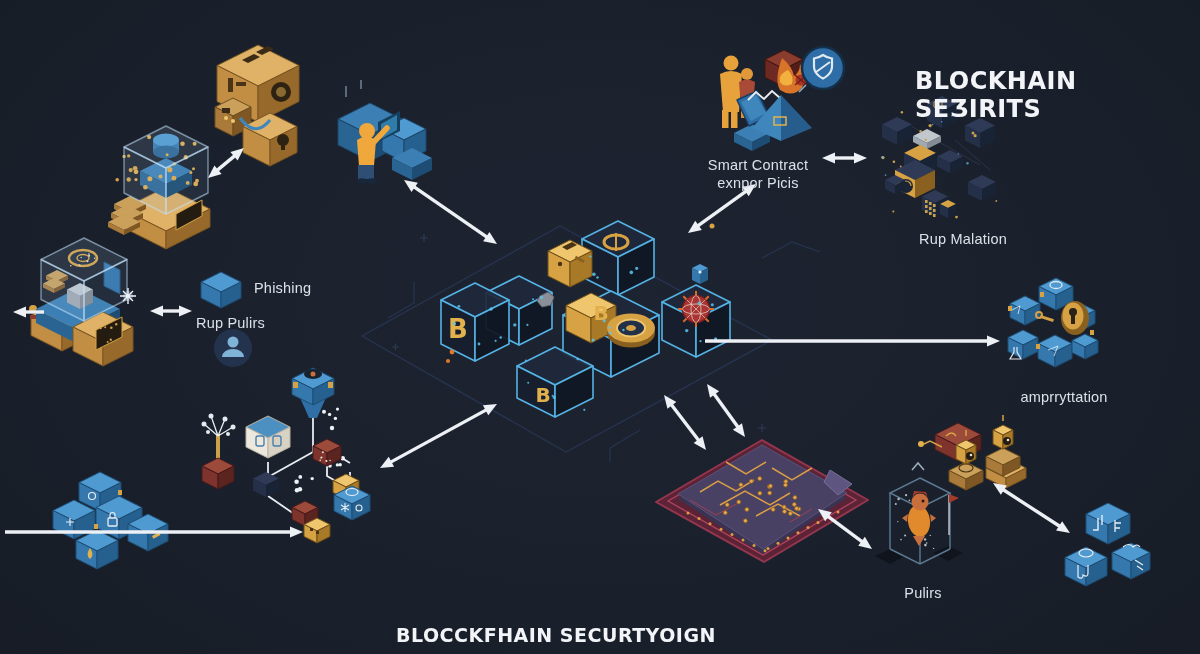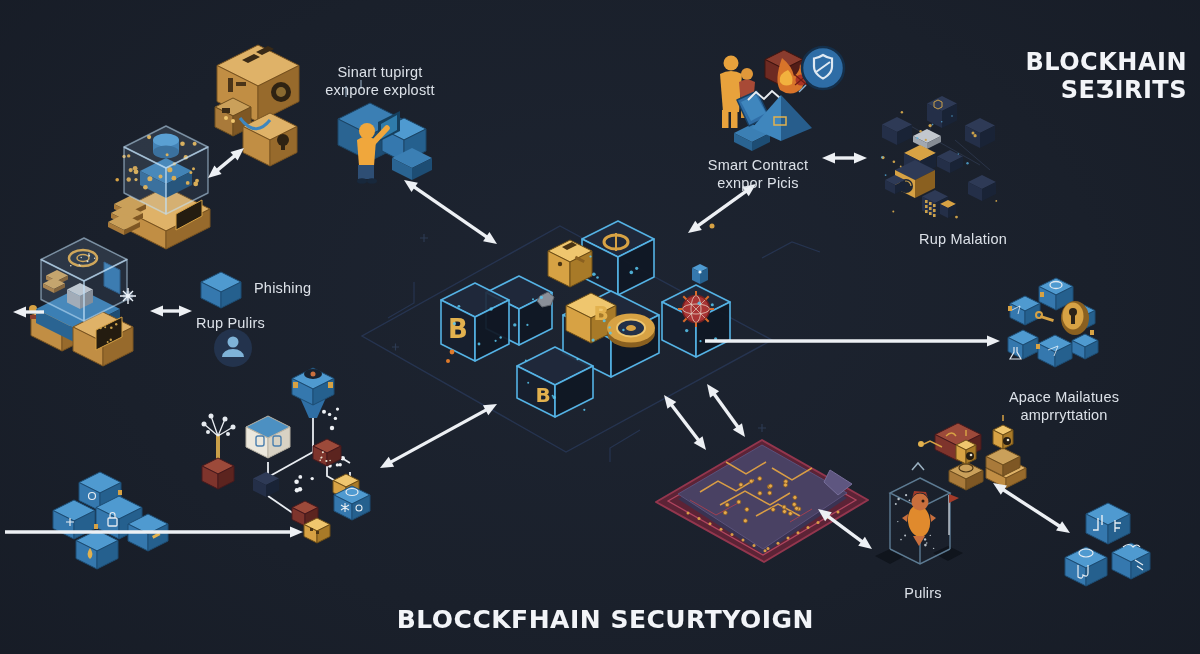--- a/index.html
+++ b/index.html
@@ -2,24 +2,24 @@
 <html><head>
 <meta charset="utf-8">
 <style>
   html,body{margin:0;padding:0;background:#10141d;}
   #canvas{position:relative;width:1200px;height:654px;overflow:hidden;
     background:radial-gradient(900px 600px at 50% 45%, #1d2431 0%, #1a202b 55%, #161b25 100%);
     font-family:"Liberation Sans",sans-serif;}
   #art{position:absolute;left:0;top:0;}
   .lbl{position:absolute;color:#dce1e8;font-size:14.5px;line-height:1.25;letter-spacing:.2px;}
   .c{text-align:center;}
-  .title{position:absolute;font-weight:bold;color:#f2f4f8;text-align:right;
-    font-family:"DejaVu Sans","Liberation Sans",sans-serif;}
+  .title{position:absolute;font-weight:bold;color:#f2f4f8;text-align:left;
+    font-family:"DejaVu Sans","Liberation Sans",sans-serif;margin-top:19px;}
   .t-tr{left:915px;top:48px;width:272px;font-size:24px;letter-spacing:.5px;}
-  .t-bc{left:396px;top:605px;width:418px;font-size:25px;letter-spacing:.5px;}
+  .t-bc{left:396px;top:605px;width:418px;font-size:19px;letter-spacing:.5px;}
 </style>
 </head>
 <body>
 
 <div id="canvas">
   <svg id="art" width="1200" height="654" viewBox="0 0 1200 654">
       <g>
 <polygon points="560,226 772,340 566,452 362,336" fill="none" stroke="#263450" stroke-width="1.4"></polygon>
 <polyline points="388,318 414,303 414,282" stroke="#263450" stroke-width="1.2" fill="none"></polyline>
 <polyline points="640,430 610,448 610,462" stroke="#263450" stroke-width="1.2" fill="none"></polyline>
@@ -670,31 +670,26 @@
         <polygon points="497,404 488.28227060897336,415.1517350338335 482.90736227636717,405.32573073828786" fill="#edf0f4"></polygon>
         <polygon points="380,468 394.09263772363283,466.67426926171214 388.71772939102664,456.8482649661665" fill="#edf0f4"></polygon>
         <line x1="5" y1="532" x2="293.9" y2="532" stroke="#edf0f4" stroke-width="3.4"></line>
         <polygon points="303,532 290,537.6 290,526.4" fill="#edf0f4"></polygon>
         <line x1="1000.6321006761448" y1="487.9559095299642" x2="1062.3678993238552" y2="528.0440904700358" stroke="#edf0f4" stroke-width="3.4"></line>
         <polygon points="1070,533 1056.047208554101,530.6168065820743 1062.1467895140568,521.2234519037422" fill="#edf0f4"></polygon>
         <polygon points="993,483 1000.8532104859432,494.7765480962577 1006.952791445899,485.3831934179256" fill="#edf0f4"></polygon>
       </g>
     </svg>
 
-  <div class="lbl c" style="left:295px;top:63px;width:170px">
-    <div>Sinart tupirgt</div>
-    <div>exnpore explostt</div>
-  </div>
   <div class="lbl c" style="left:672px;top:156px;width:172px">
     <div>Smart Contract</div>
     <div>exnpor Picis</div>
   </div>
   <div class="lbl c" style="left:890px;top:230px;width:146px">Rup Malation</div>
   <div class="lbl" style="left:254px;top:279px;width:95px">Phishing</div>
   <div class="lbl" style="left:196px;top:314px;width:105px">Rup Pulirs</div>
   <div class="lbl c" style="left:974px;top:388px;width:180px">
-    <div>Apace Mailatues</div>
     <div>amprryttation</div>
   </div>
   <div class="lbl c" style="left:880px;top:584px;width:86px">Pulirs</div>
   <div class="title t-tr">BLOCKHAIN SEƷIRITS</div>
   <div class="title t-bc">BLOCCKFHAIN SECURTYOIGN</div>
 </div>
 
 </body></html>

